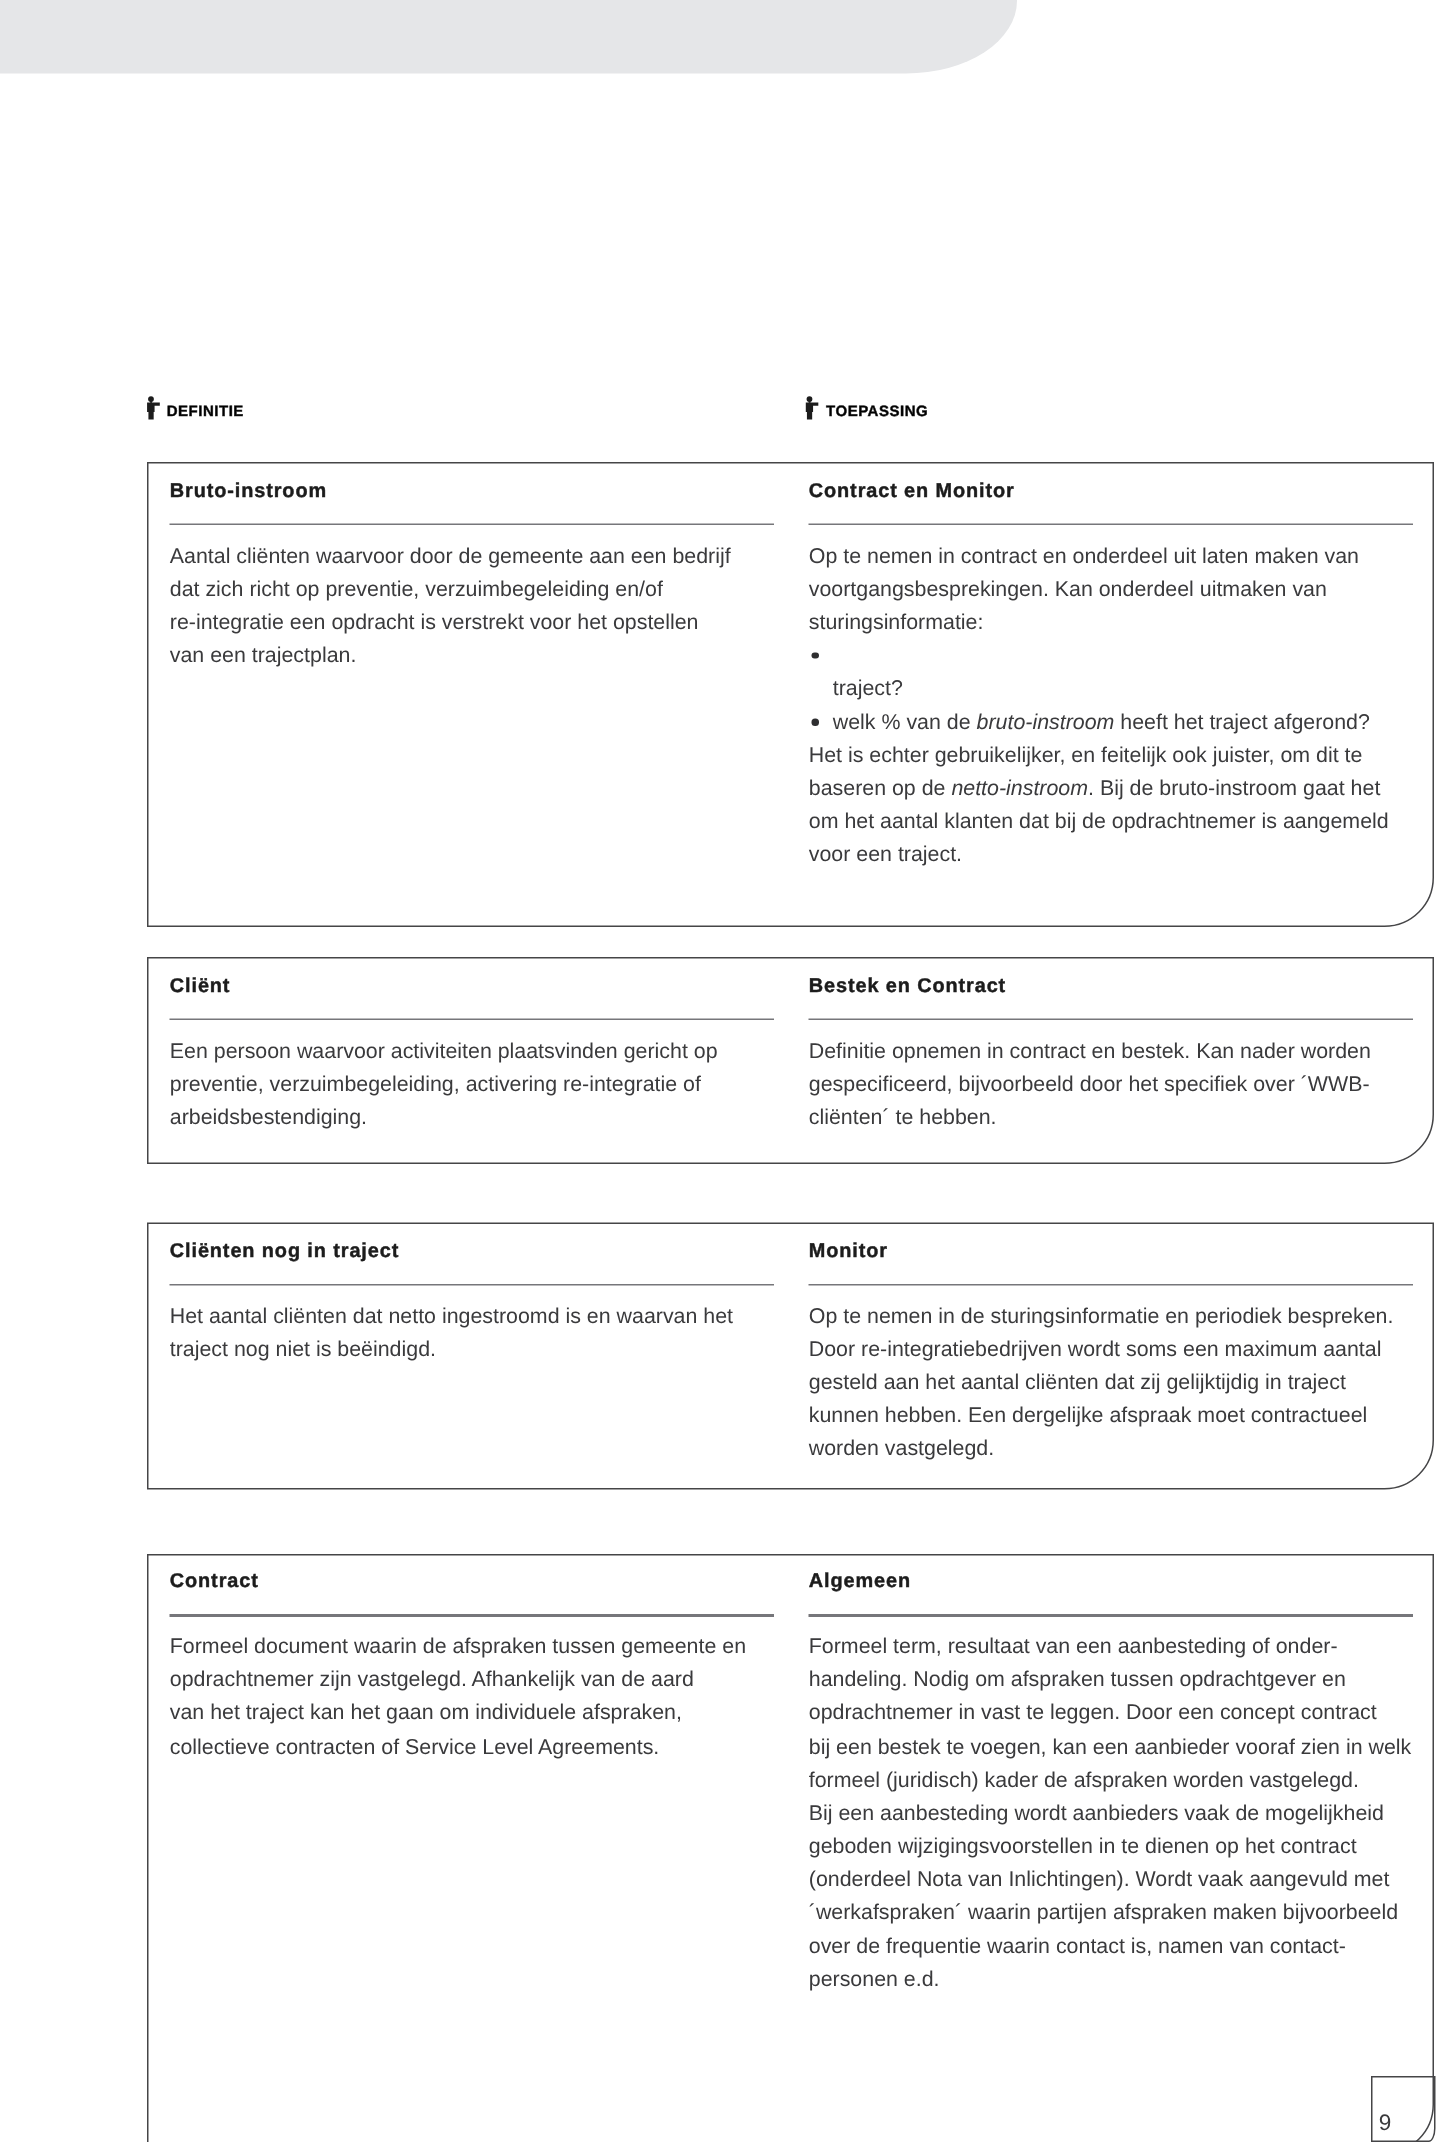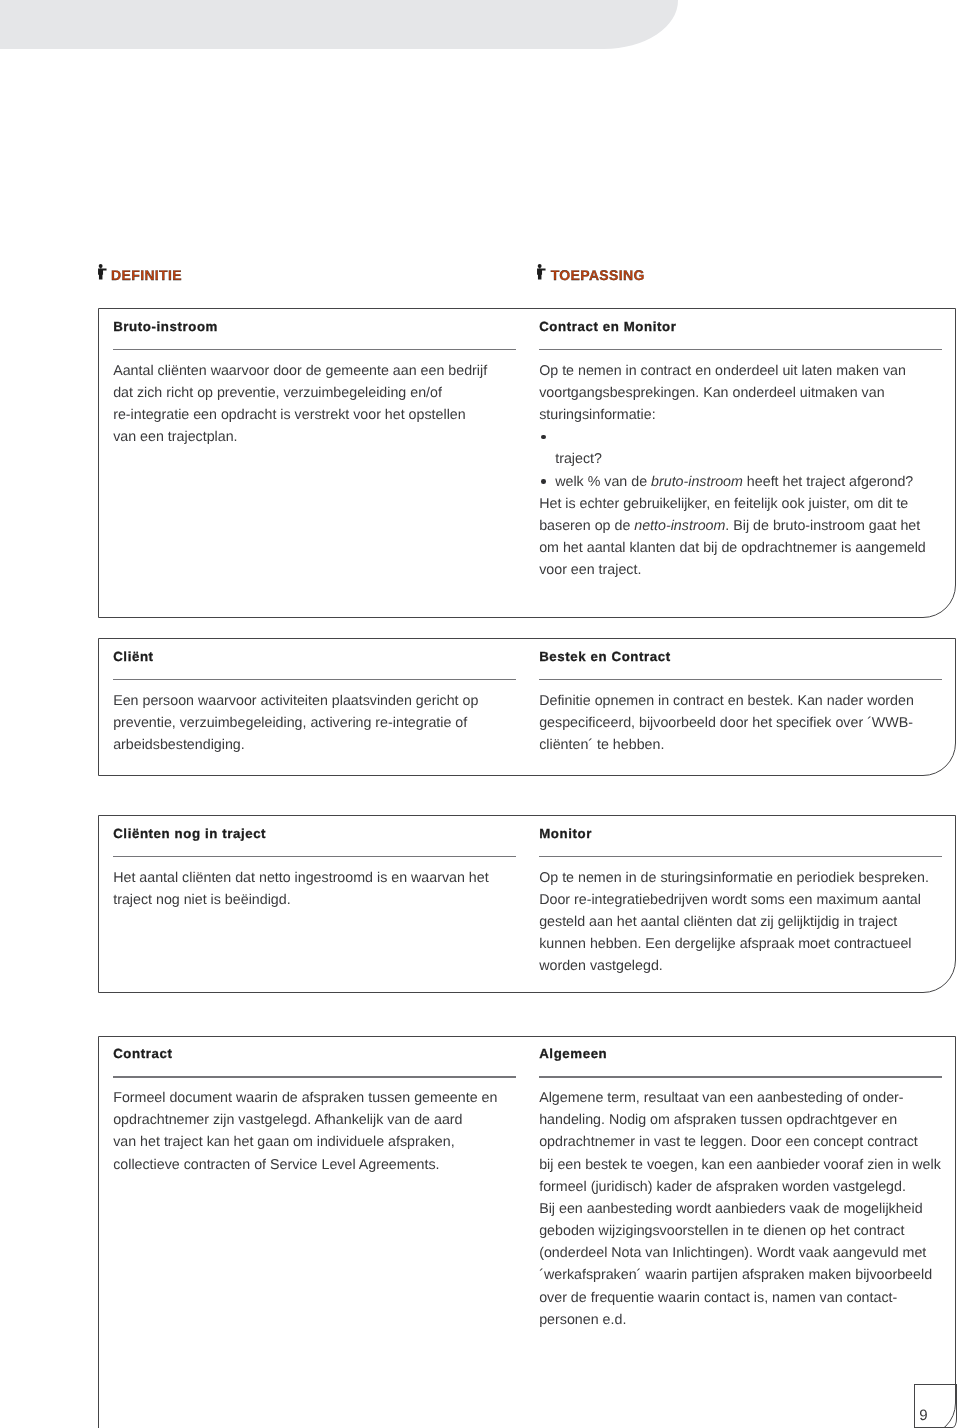--- a/index.html
+++ b/index.html
@@ -15,22 +15,22 @@
   .grey-band {
     position:absolute; left:0; top:0; width:678px; height:48.5px;
     background:#e5e6e8; border-bottom-right-radius:74px 48.5px;
   }
 
   
   .col-head { position:absolute; top:262px; height:20px; }
   .col-head .ico { position:absolute; left:0; top:2.3px; }
   .col-head .label {
     position:absolute; left:13.3px; top:3px;
-    font-weight:bold; font-size:14px; line-height:20px;
-    letter-spacing:0.35px; color:#c2410c;
+    font-weight:bold; font-size:10px; line-height:20px;
+    letter-spacing:0.35px; color:#000000;
     -webkit-text-stroke:0.32px #1c1c1c;
   }
 
   
   .card {
     position:absolute; left:98px; width:858px;
     border:1.3px solid #454547; border-bottom-right-radius:33px;
     box-sizing:border-box;
   }
   .col { position:absolute; top:0; width:403px; }
@@ -174,21 +174,21 @@
       <div class="ln" style="top:0.0px"><span class="tx">Formeel document waarin de afspraken tussen gemeente en</span></div>
       <div class="ln" style="top:22.15px"><span class="tx">opdrachtnemer zijn vastgelegd. Afhankelijk van de aard</span></div>
       <div class="ln" style="top:44.3px"><span class="tx">van het traject kan het gaan om individuele afspraken,</span></div>
       <div class="ln" style="top:66.45px"><span class="tx">collectieve contracten of Service Level Agreements.</span></div>
     </div>
   </div>
   <div class="col right">
     <h3>Algemeen</h3>
     <div class="rule"></div>
     <div class="body">
-      <div class="ln" style="top:0.0px"><span class="tx">Algemene term, resultaat van een aanbesteding of onder-</span></div>
+      <div class="ln" style="top:0.0px"><span class="tx">Formeel term, resultaat van een aanbesteding of onder-</span></div>
       <div class="ln" style="top:22.15px"><span class="tx">handeling. Nodig om afspraken tussen opdrachtgever en</span></div>
       <div class="ln" style="top:44.3px"><span class="tx">opdrachtnemer in vast te leggen. Door een concept contract</span></div>
       <div class="ln" style="top:66.45px"><span class="tx">bij een bestek te voegen, kan een aanbieder vooraf zien in welk</span></div>
       <div class="ln" style="top:88.6px"><span class="tx">formeel (juridisch) kader de afspraken worden vastgelegd.</span></div>
       <div class="ln" style="top:110.75px"><span class="tx">Bij een aanbesteding wordt aanbieders vaak de mogelijkheid</span></div>
       <div class="ln" style="top:132.9px"><span class="tx">geboden wijzigingsvoorstellen in te dienen op het contract</span></div>
       <div class="ln" style="top:155.05px"><span class="tx">(onderdeel Nota van Inlichtingen). Wordt vaak aangevuld met</span></div>
       <div class="ln" style="top:177.2px"><span class="tx">´werkafspraken´ waarin partijen afspraken maken bijvoorbeeld</span></div>
       <div class="ln" style="top:199.35px"><span class="tx">over de frequentie waarin contact is, namen van contact-</span></div>
       <div class="ln" style="top:221.5px"><span class="tx">personen e.d.</span></div>

